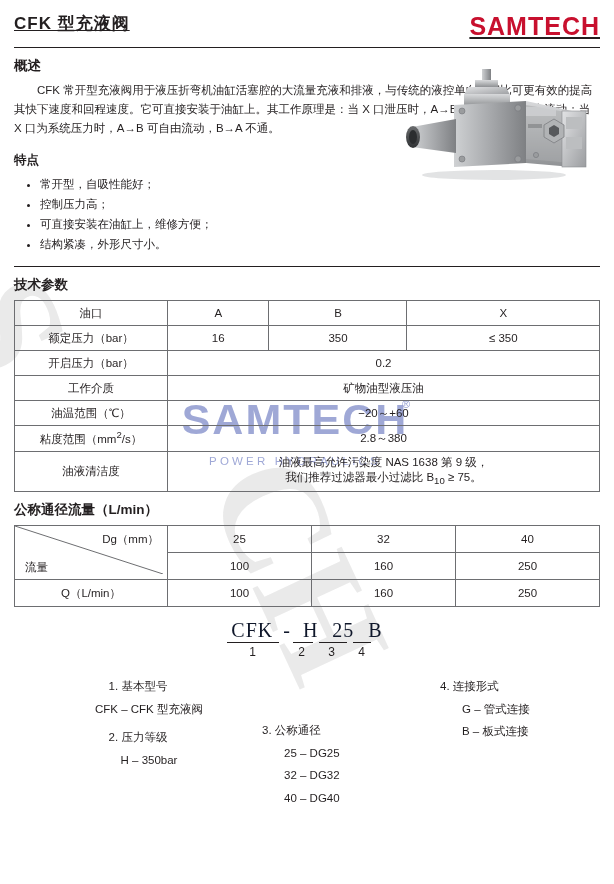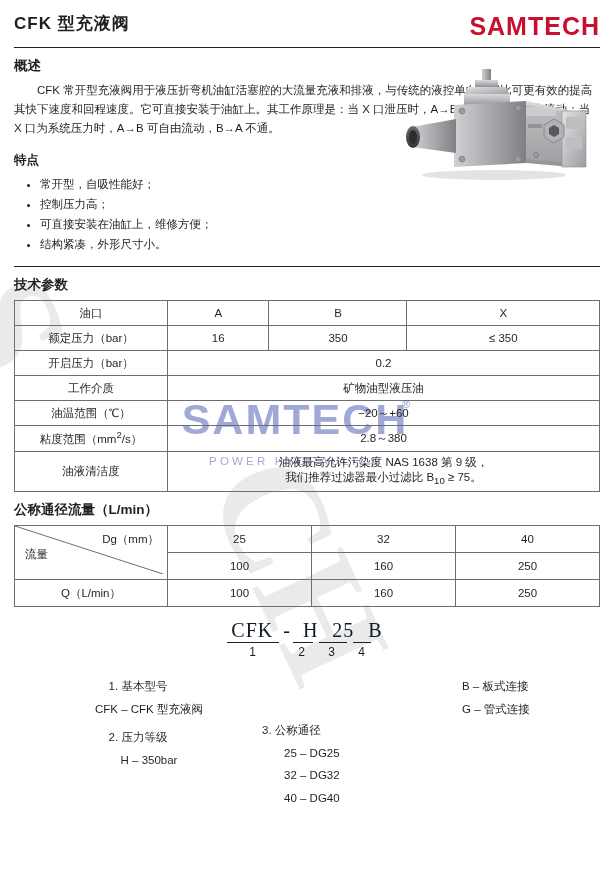--- a/index.html
+++ b/index.html
@@ -71,20 +71,21 @@
   }
 
   .content { position: relative; z-index: 2; }
 
   
   .doc-header {
     display: flex;
     align-items: flex-start;
     justify-content: space-between;
     padding-top: 12px;
+    text-decoration: underline;
   }
   .doc-title {
     font-size: 17px;
     font-weight: bold;
     letter-spacing: 1px;
     color: #231f20;
   }
   .brand {
     font-size: 25px;
     font-weight: bold;
@@ -168,21 +169,21 @@
     height: 48px;
     padding: 0;
   }
   .diag-cell .dg {
     position: absolute;
     right: 8px; top: 6px;
     font-size: 11.5px;
   }
   .diag-cell .fl {
     position: absolute;
-    left: 10px; bottom: 17px;
+    left: 10px; bottom: 4px;
     font-size: 11.5px;
   }
   .diag-cell svg { position: absolute; left: 0; top: 0; }
 
   
   .model-code {
     text-align: center;
     margin-top: 12px;
     font-family: "Liberation Serif", serif;
   }
@@ -412,19 +413,20 @@
         <div class="hd">2. 压力等级</div>
         <div class="it">H –  350bar</div>
       </div>
       <div class="col c2">
         <div class="hd">3. 公称通径</div>
         <div class="it">25 –  DG25</div>
         <div class="it">32 –  DG32</div>
         <div class="it">40 –  DG40</div>
       </div>
       <div class="col">
+        <div class="hd">4. 连接形式</div>
+        <div class="it">G –  管式连接</div>
         <div class="it">B –  板式连接</div>
-        <div class="it">G –  管式连接</div>
       </div>
     </div>
 
   </div>
 </div>
 
 </body></html>

